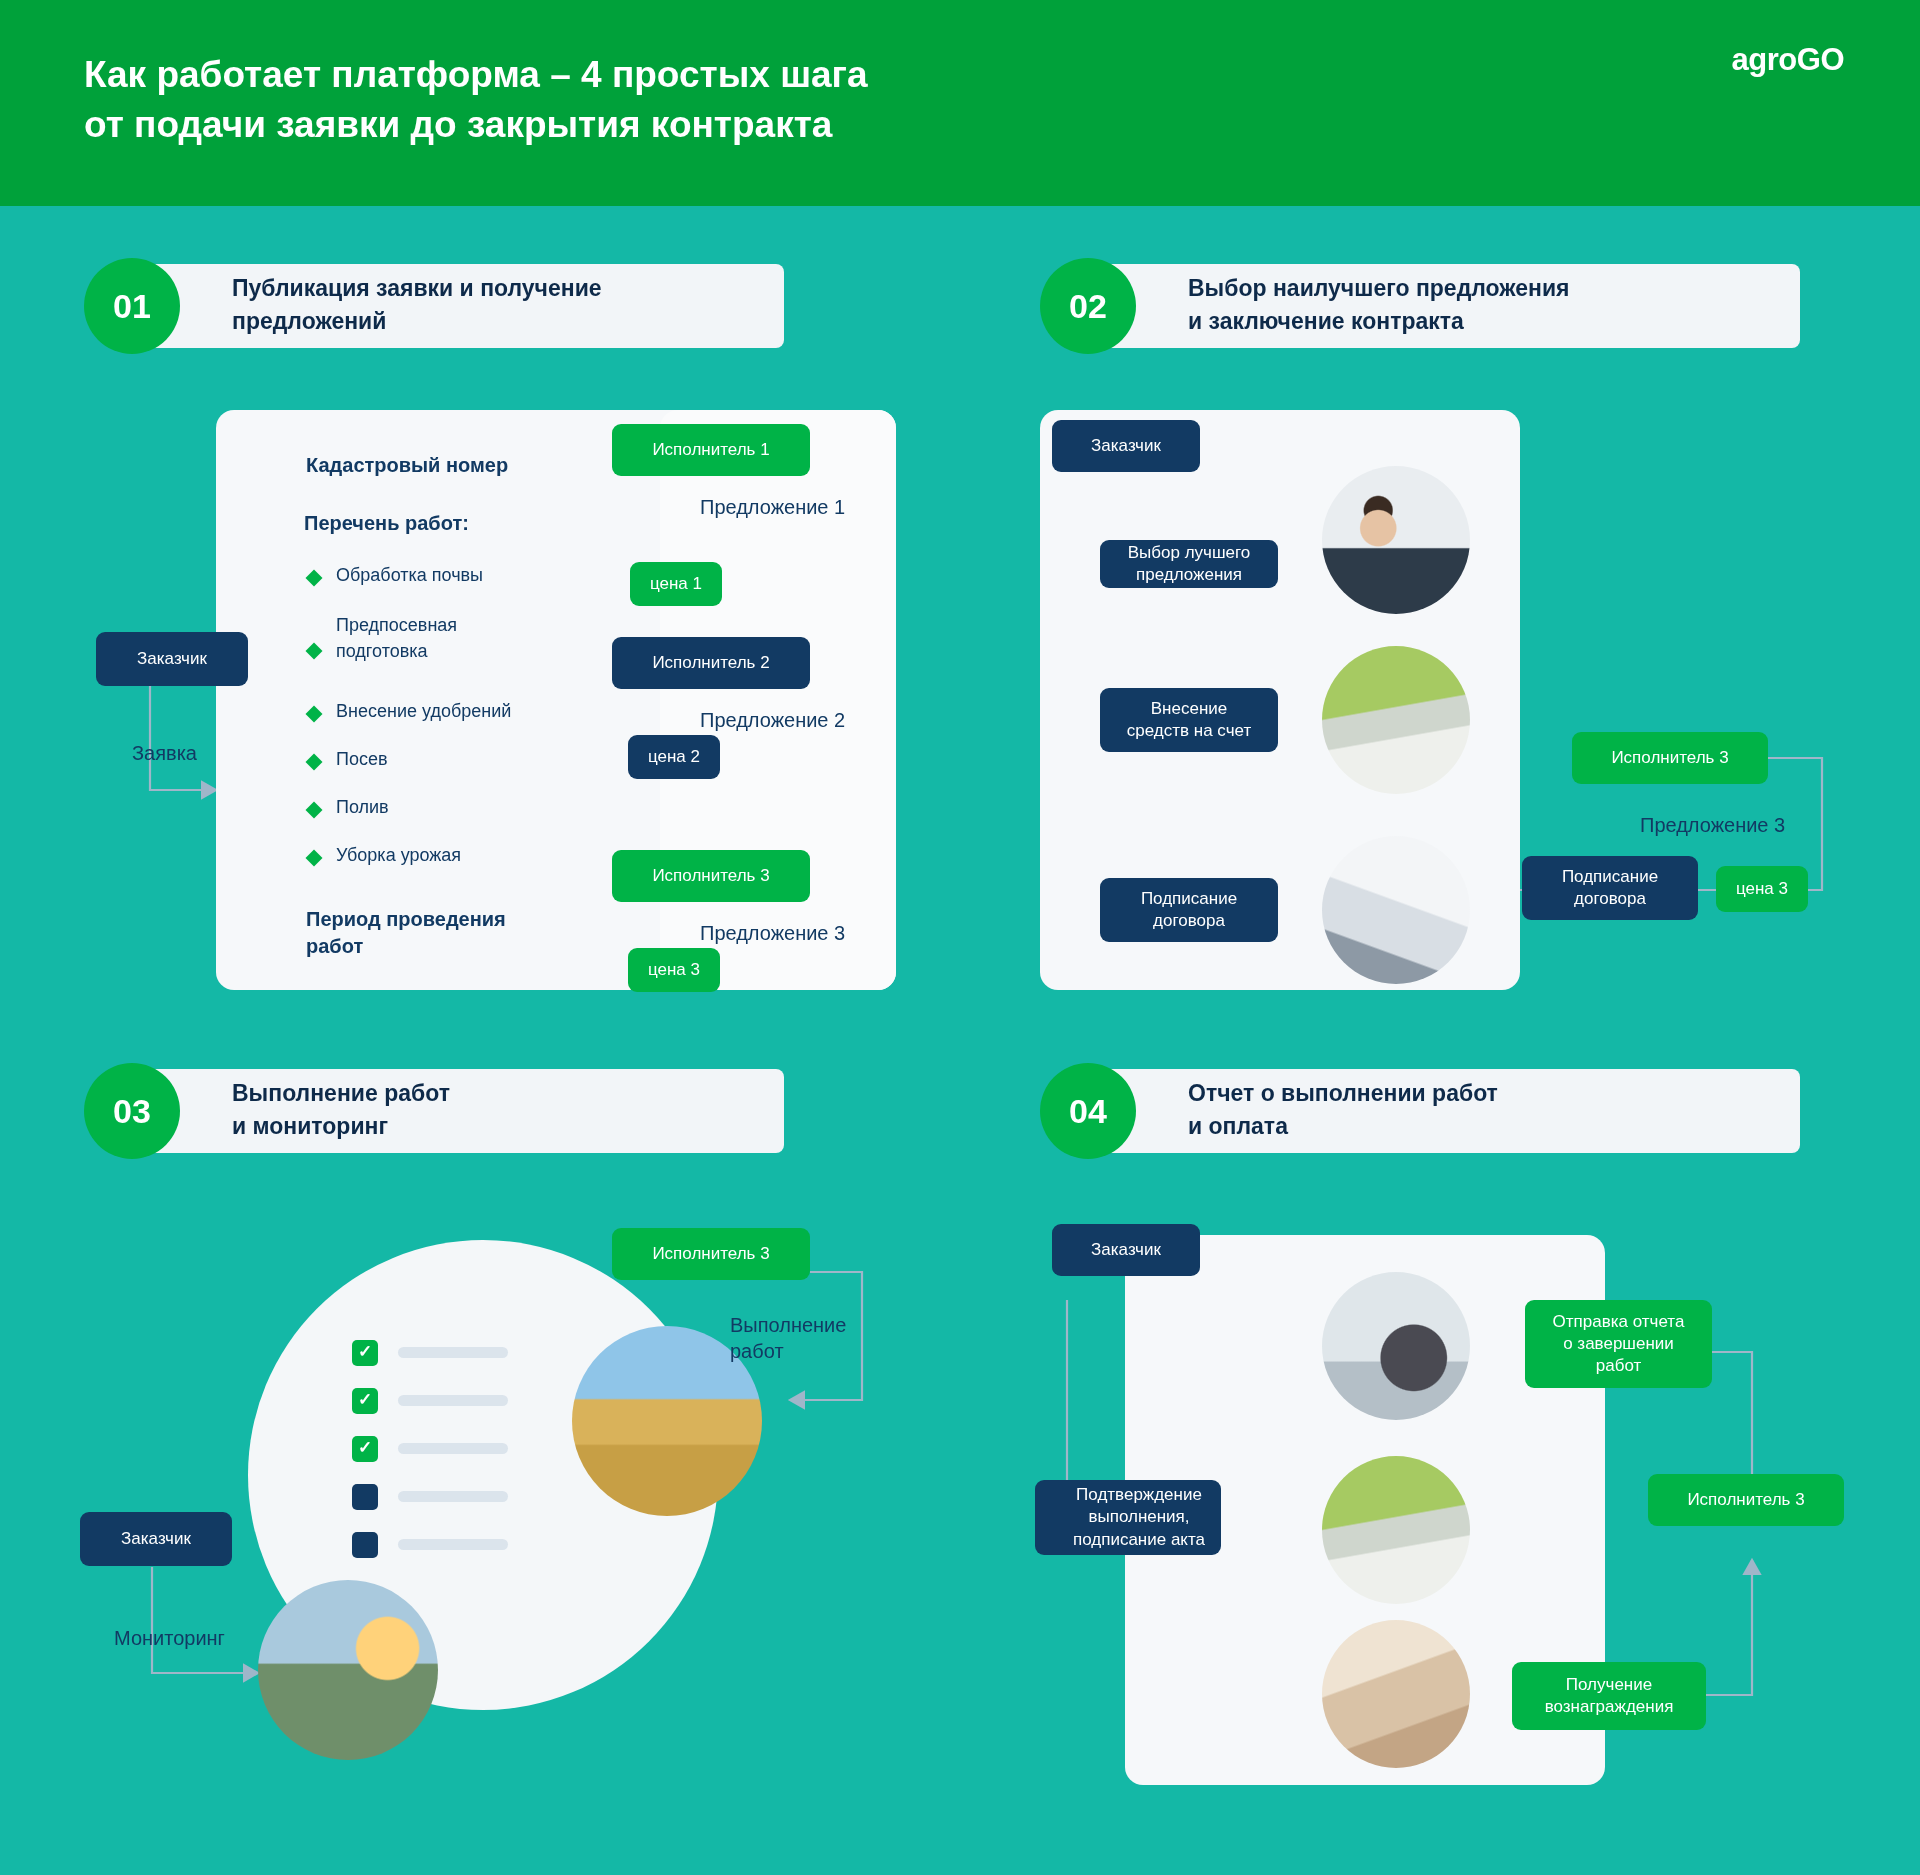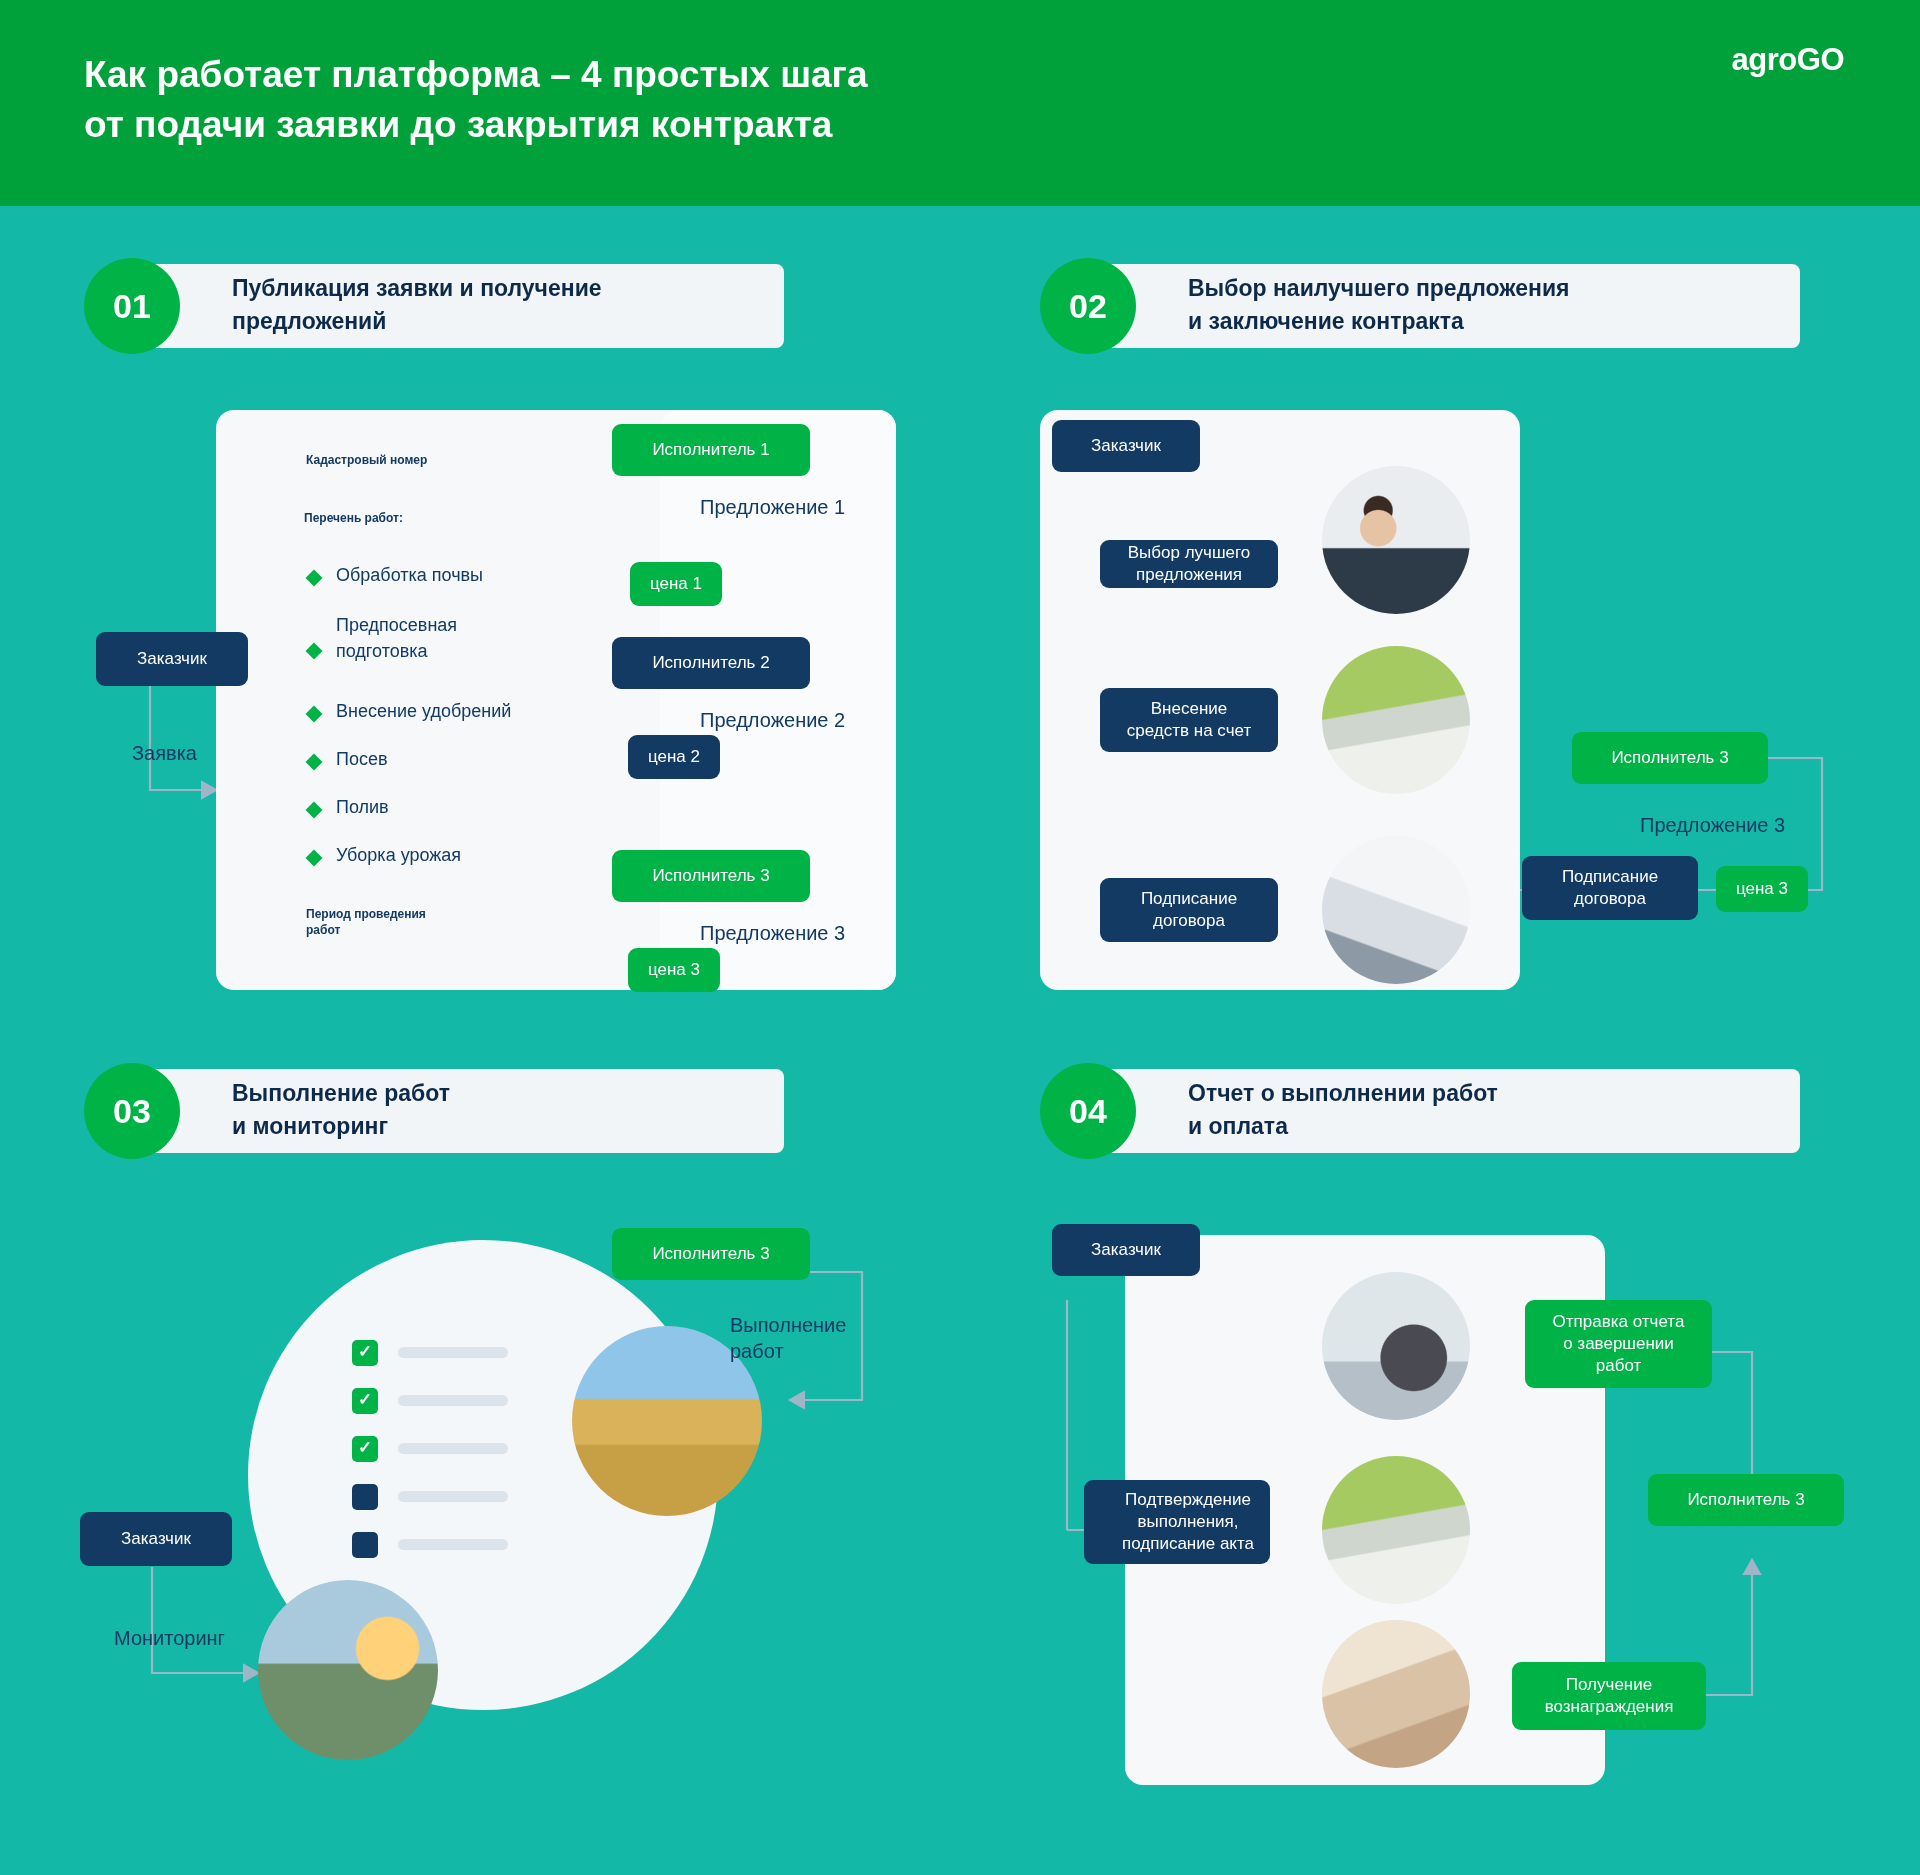--- a/index.html
+++ b/index.html
@@ -118,21 +118,21 @@
     position: absolute;
     left: 0; top: 0;
     width: 1920px; height: 1875px;
     pointer-events: none;
   }
 
   
   .s1-label {
     position: absolute;
     color: #123a63;
-    font-size: 12px;
+    font-size: 20px;
     font-weight: bold;
     line-height: 1.35;
     white-space: pre-line;
   }
   .s1-item {
     position: absolute;
     color: #123a63;
     font-size: 18px;
     line-height: 1.45;
     white-space: pre-line;
@@ -371,21 +371,21 @@
   <div class="step-head" style="left:1040px; top:1063px; width:760px;">
     <div class="step-bar" style="width:712px;"></div>
     <div class="step-badge">04</div>
     <div class="step-title">Отчет о выполнении работ
 и оплата</div>
   </div>
 
   <div class="panel" style="left:1125px; top:1235px; width:480px; height:550px;"></div>
 
   <div class="chip chip-navy" style="left:1052px; top:1224px; width:148px; height:52px;">Заказчик</div>
-  <div class="chip chip-navy" style="left:1084px; top:1480px; width:186px; height:84px;padding-left:36px;">Подтверждение
+  <div class="chip chip-navy" style="left:1035px; top:1480px; width:186px; height:75px;padding-left:36px;">Подтверждение
 выполнения,
 подписание акта</div>
 
   <div class="photo" style="left:1322px; top:1272px; width:148px; height:148px;">
     <div class="photo-inner" style="background:
       radial-gradient(circle at 62% 58%, #4a4a52 0 26%, transparent 27%),
       linear-gradient(180deg,#dfe6ea 0 60%, #b4bfc7 61% 100%);"></div>
   </div>
   <div class="photo" style="left:1322px; top:1456px; width:148px; height:148px;">
     <div class="photo-inner" style="background:

